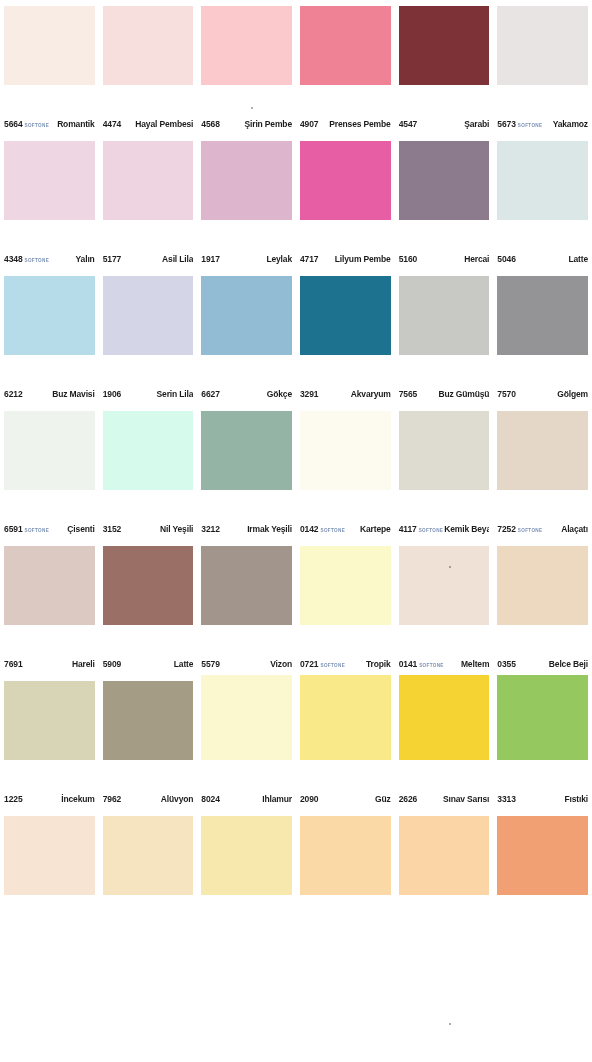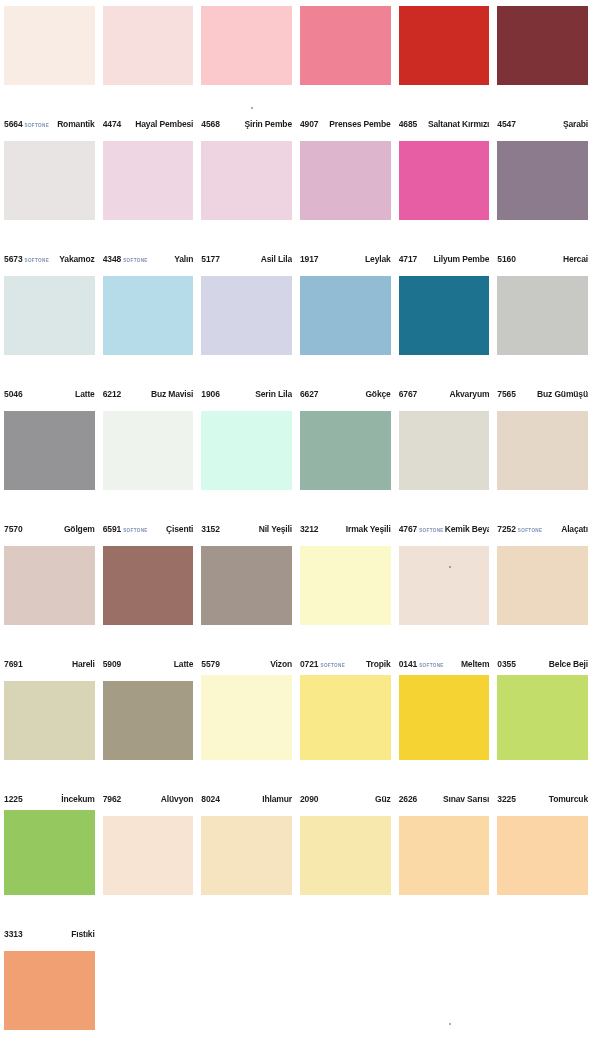--- a/index.html
+++ b/index.html
@@ -102,27 +102,20 @@
       </div>
     </div>
     <div class="swatch-cell">
       <div class="swatch-chip" style="background: rgb(239, 130, 148); margin-top: 6px;"></div>
       <div class="swatch-caption">
         <span class="swatch-code">4907</span>
         <span class="swatch-name">Prenses Pembe</span>
       </div>
     </div>
     <div class="swatch-cell">
-      <div class="swatch-chip" style="background: rgb(204, 43, 35); margin-top: 6px;"></div>
-      <div class="swatch-caption">
-        <span class="swatch-code">4685</span>
-        <span class="swatch-name">Saltanat Kırmızı</span>
-      </div>
-    </div>
-    <div class="swatch-cell">
       <div class="swatch-chip" style="background: rgb(124, 50, 54); margin-top: 6px;"></div>
       <div class="swatch-caption">
         <span class="swatch-code">4547</span>
         <span class="swatch-name">Şarabi</span>
       </div>
     </div>
     <div class="swatch-cell">
       <div class="swatch-chip" style="background: rgb(233, 228, 228); margin-top: 6px;"></div>
       <div class="swatch-caption">
         <span class="swatch-code">5673</span>
@@ -190,21 +183,21 @@
     <div class="swatch-cell">
       <div class="swatch-chip" style="background: rgb(145, 188, 212); margin-top: 6px;"></div>
       <div class="swatch-caption">
         <span class="swatch-code">6627</span>
         <span class="swatch-name">Gökçe</span>
       </div>
     </div>
     <div class="swatch-cell">
       <div class="swatch-chip" style="background: rgb(29, 114, 143); margin-top: 6px;"></div>
       <div class="swatch-caption">
-        <span class="swatch-code">6767</span>
+        <span class="swatch-code">3291</span>
         <span class="swatch-name">Akvaryum</span>
       </div>
     </div>
     <div class="swatch-cell">
       <div class="swatch-chip" style="background: rgb(200, 201, 196); margin-top: 6px;"></div>
       <div class="swatch-caption">
         <span class="swatch-code">7565</span>
         <span class="swatch-name">Buz Gümüşü</span>
       </div>
     </div>
@@ -231,23 +224,31 @@
       </div>
     </div>
     <div class="swatch-cell">
       <div class="swatch-chip" style="background: rgb(148, 180, 166); margin-top: 6px;"></div>
       <div class="swatch-caption">
         <span class="swatch-code">3212</span>
         <span class="swatch-name">Irmak Yeşili</span>
       </div>
     </div>
     <div class="swatch-cell">
+      <div class="swatch-chip" style="background: rgb(253, 250, 240); margin-top: 6px;"></div>
+      <div class="swatch-caption">
+        <span class="swatch-code">0142</span>
+        <span class="softone-badge">SOFTONE</span>
+        <span class="swatch-name">Kartepe</span>
+      </div>
+    </div>
+    <div class="swatch-cell">
       <div class="swatch-chip" style="background: rgb(222, 220, 208); margin-top: 6px;"></div>
       <div class="swatch-caption">
-        <span class="swatch-code">4767</span>
+        <span class="swatch-code">4117</span>
         <span class="softone-badge">SOFTONE</span>
         <span class="swatch-name">Kemik Beyazı</span>
       </div>
     </div>
     <div class="swatch-cell">
       <div class="swatch-chip" style="background: rgb(228, 215, 199); margin-top: 6px;"></div>
       <div class="swatch-caption">
         <span class="swatch-code">7252</span>
         <span class="softone-badge">SOFTONE</span>
         <span class="swatch-name">Alaçatı</span>
@@ -323,27 +324,20 @@
       <div class="swatch-caption">
         <span class="swatch-code">2090</span>
         <span class="swatch-name">Güz</span>
       </div>
     </div>
     <div class="swatch-cell">
       <div class="swatch-chip" style="background: rgb(244, 211, 51); margin-top: 0px;"></div>
       <div class="swatch-caption">
         <span class="swatch-code">2626</span>
         <span class="swatch-name">Sınav Sarısı</span>
-      </div>
-    </div>
-    <div class="swatch-cell">
-      <div class="swatch-chip" style="background: rgb(195, 221, 107); margin-top: 0px;"></div>
-      <div class="swatch-caption">
-        <span class="swatch-code">3225</span>
-        <span class="swatch-name">Tomurcuk</span>
       </div>
     </div>
     <div class="swatch-cell">
       <div class="swatch-chip" style="background: rgb(149, 201, 95); margin-top: 0px;"></div>
       <div class="swatch-caption">
         <span class="swatch-code">3313</span>
         <span class="swatch-name">Fıstıki</span>
       </div>
     </div>
     <div class="swatch-cell">

